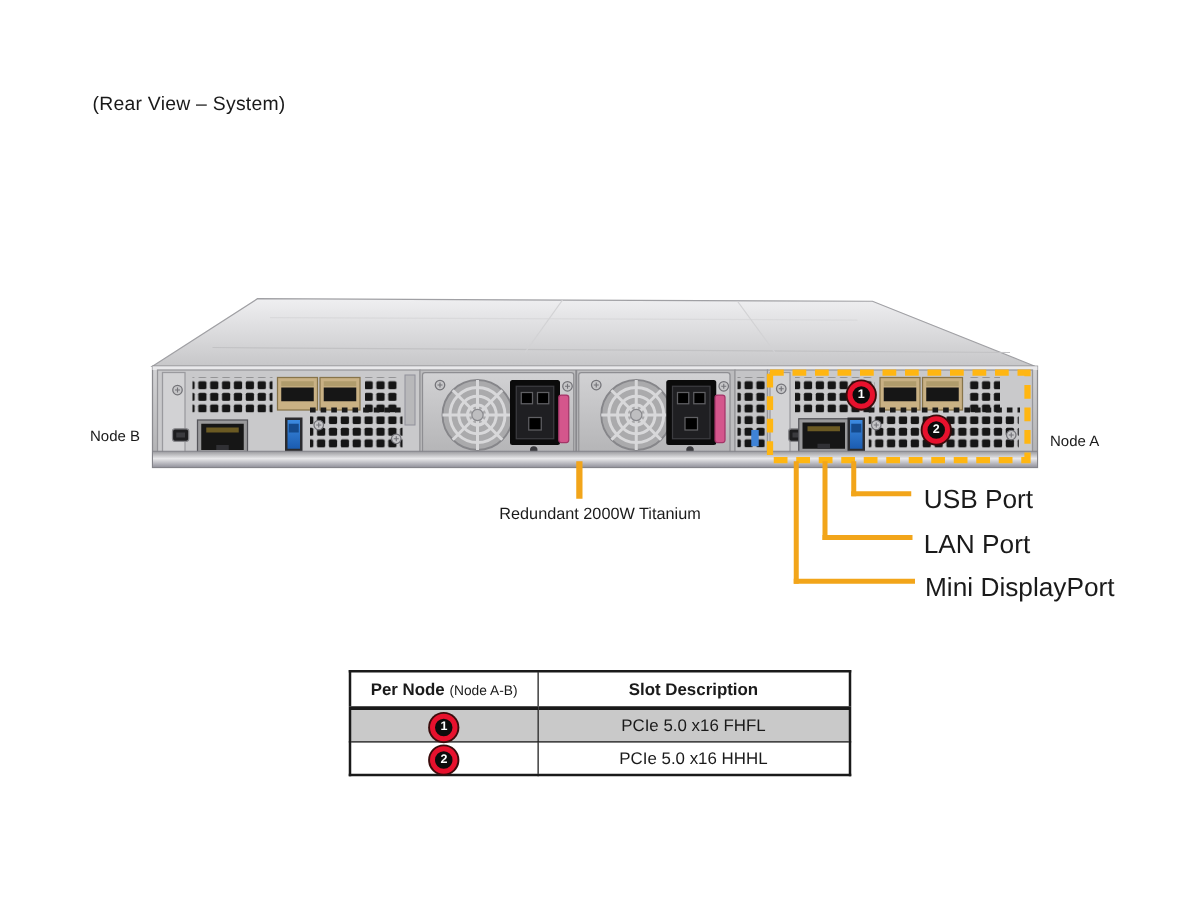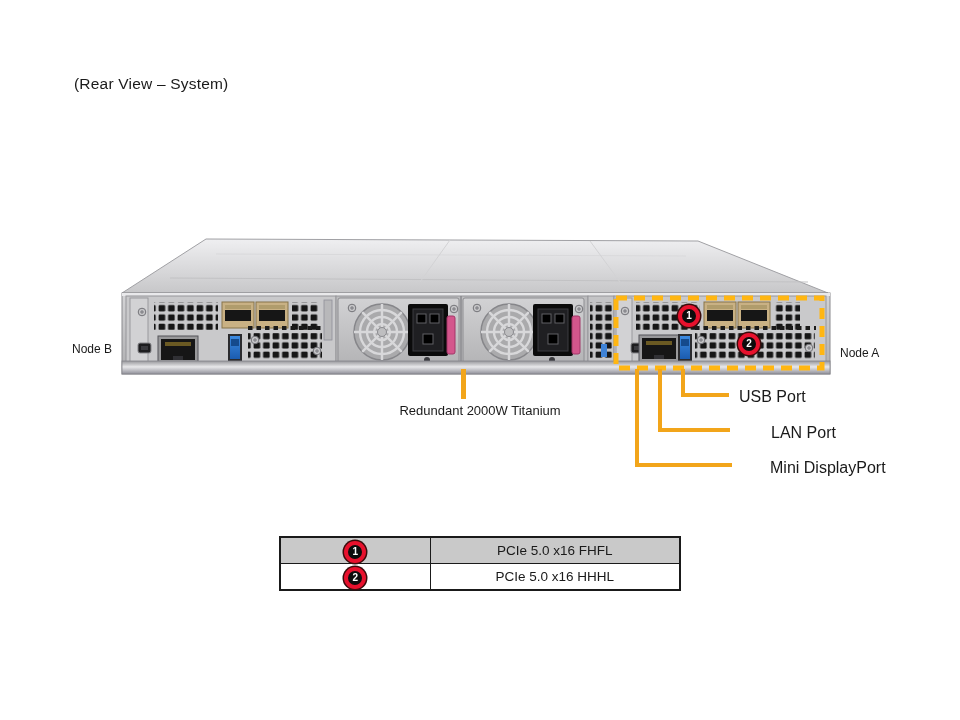--- a/index.html
+++ b/index.html
@@ -6,21 +6,21 @@
   .stage{position:relative;width:960px;height:720px;background:#ffffff;overflow:hidden;
          font-family:"Liberation Sans",sans-serif;color:#1a1a1a;}
   .abs{position:absolute;}
   .fig-title{left:74px;top:75px;font-size:15.5px;letter-spacing:.2px;}
   .node-label{font-size:12px;}
   .node-label.left{left:30px;top:342px;width:82px;text-align:right;}
   .node-label.right{left:840px;top:346px;}
   
   .cl{background:#F2A51A;}
   
-  .co-label{font-size:16px;white-space:nowrap;}
+  .co-label{font-size:21px;white-space:nowrap;}
   .psu-label{left:348px;top:401px;width:264px;text-align:center;font-size:13px;line-height:20px;}
   
   .badge{width:22px;height:22px;border-radius:50%;background:#0c0c0c;border:4px solid #E8112D;
          box-shadow:0 0 0 1.5px #3a0c0c;color:#fff;font-weight:bold;font-size:10px;
          display:flex;align-items:center;justify-content:center;box-sizing:border-box;line-height:1;}
   .badge.abs{position:absolute;}
   .badge.inline{display:inline-flex;position:relative;top:1px;}
   
   .slot-table{position:absolute;left:279px;top:536px;width:400px;border-collapse:collapse;
               table-layout:fixed;background:#fff;border:2.5px solid #1a1a1a;}
@@ -205,29 +205,36 @@
   <div class="abs cl" style="left:681px;top:393px;width:48px;height:4px;"></div>
   <div class="abs cl" style="left:658px;top:369px;width:4px;height:63px;"></div>
   <div class="abs cl" style="left:658px;top:428px;width:72px;height:4px;"></div>
   <div class="abs cl" style="left:635px;top:369px;width:4px;height:98px;"></div>
   <div class="abs cl" style="left:635px;top:463px;width:97px;height:4px;"></div>
 
   <div class="abs psu-label">
     <div>Redundant 2000W Titanium</div>
   </div>
   <div class="abs co-label" style="left:739px;top:388px;">USB Port</div>
-  <div class="abs co-label" style="left:771px;top:424px;">LAN Port</div>
-  <div class="abs co-label" style="left:740px;top:459px;margin-left:30px;">Mini DisplayPort</div>
+  <div class="abs co-label" style="left:739px;top:424px;">LAN Port</div>
+  <div class="abs co-label" style="left:740px;top:459px;">Mini DisplayPort</div>
 
   <table class="slot-table">
     <colgroup>
         <col style="width:150px">
         <col style="width:250px">
       </colgroup>
     <tbody>
+        <tr>
+      <th>
+        <span>Per Node</span>
+        <span class="col-sub">(Node A-B)</span>
+      </th>
+      <th>Slot Description</th>
+    </tr>
     <tr class="row-gray">
       <td class="badge-cell">
         <span class="badge inline">1</span>
       </td>
       <td class="desc-cell">PCIe 5.0 x16 FHFL</td>
     </tr>
     <tr>
       <td class="badge-cell">
         <span class="badge inline">2</span>
       </td>

